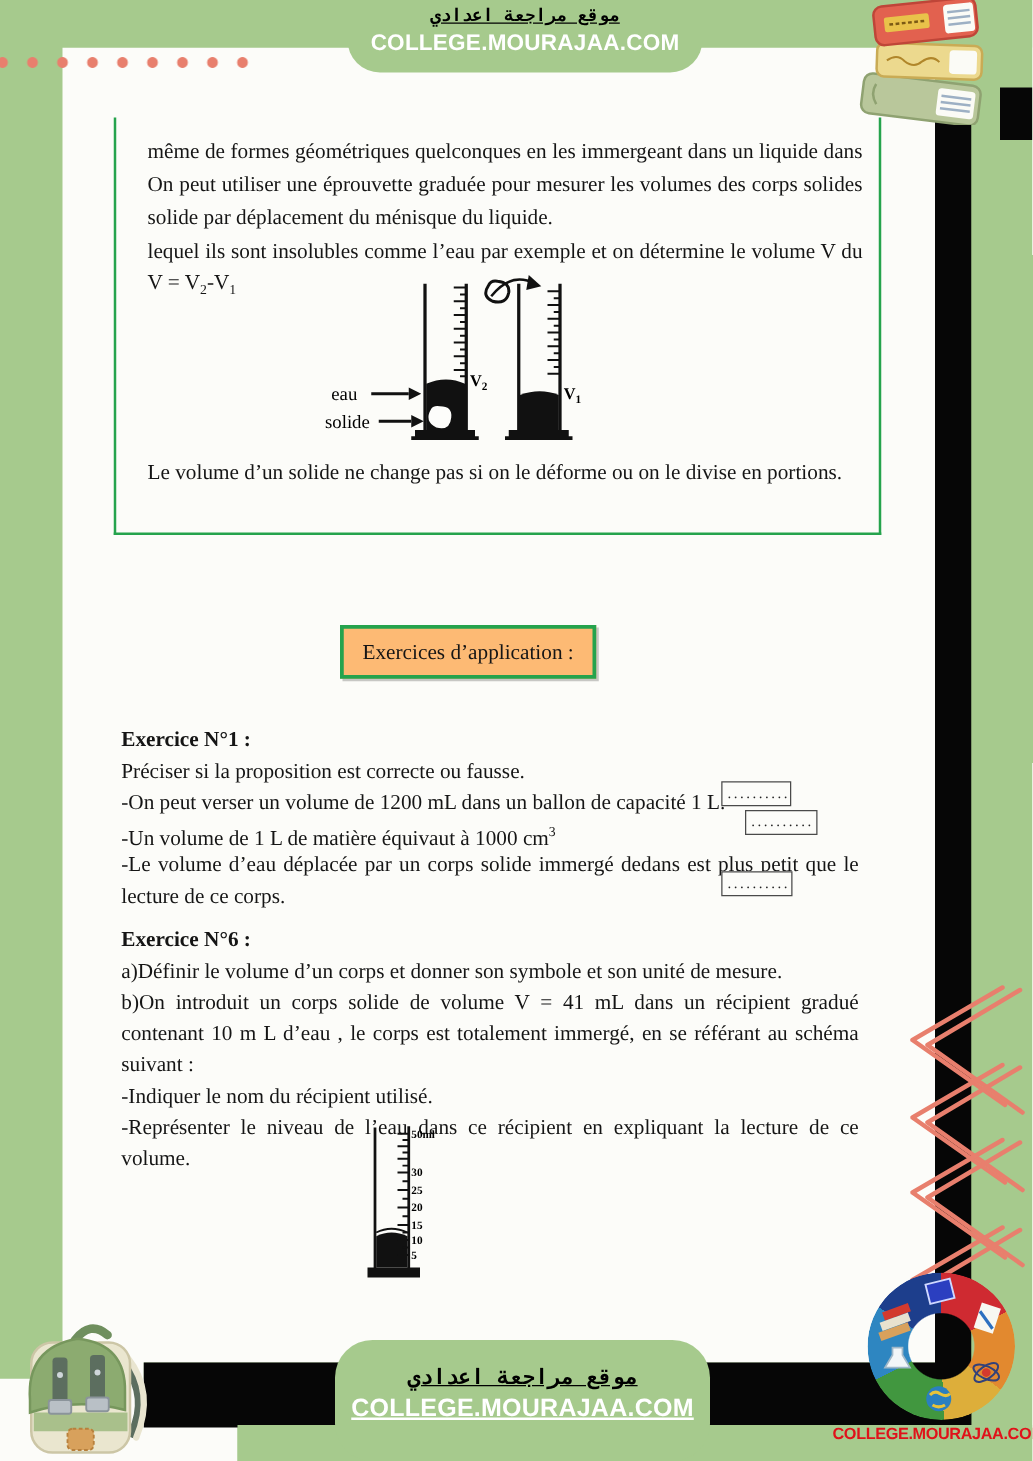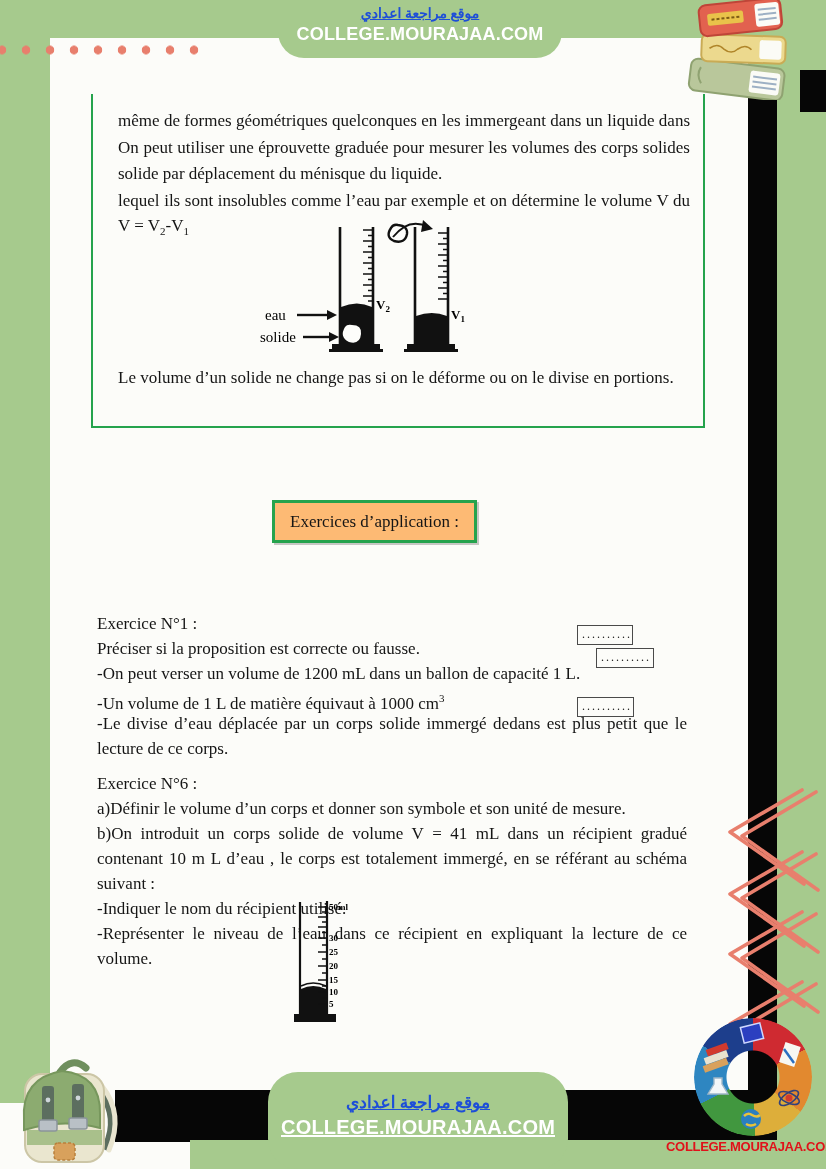--- a/index.html
+++ b/index.html
@@ -15,21 +15,21 @@
   
   .dots{left:0;top:0;width:208px;height:58px;
         background-image:radial-gradient(circle,#e87f6d 4px,rgba(0,0,0,0) 4.6px);
         background-size:24px 23px;background-position:-10px -7.5px;}
 
   
   .band-top{left:0;top:0;width:826px;height:38px;background:#a6ca8d;}
   .band-bottom{left:190px;top:1140px;width:636px;height:29px;background:#a6ca8d;}
   .tab-top{left:278px;top:0;width:284px;height:58px;background:#a6ca8d;border-radius:0 0 26px 26px;text-align:center;}
   .tab-bottom{left:268px;top:1072px;width:300px;height:97px;background:#a6ca8d;border-radius:30px;text-align:center;}
-  .ban-ar{font-family:Liberation Serif, serif;font-weight:bold;color:#1d4ed8;text-decoration:underline;}
+  .ban-ar{font-family:Liberation Mono, monospace;font-weight:bold;color:#000000;text-decoration:underline;}
   .ban-url{font-family:"Liberation Sans",sans-serif;font-weight:bold;color:#fff;letter-spacing:.2px;}
   .tab-top .ban-ar{font-size:14px;margin-top:5px;}
   .tab-top .ban-url{font-size:18px;margin-top:2px;}
   .tab-bottom .ban-ar{font-size:17px;margin-top:20px;}
   .tab-bottom .ban-url{font-size:20px;margin-top:3px;text-decoration:underline;}
 
   
   .lesson-box{left:91px;top:94px;width:610px;height:332px;border:2px solid #25a34d;border-top:none;}
   .lesson-par{left:25px;top:14px;width:572px;font-size:17px;line-height:26.5px;}
   .line.just{text-align:justify;text-align-last:justify;}
@@ -40,21 +40,21 @@
 
   
   .ex-head-box{left:272px;top:500px;width:199px;height:37px;border:3px solid #25a34d;
                box-shadow:2px 2px 0 rgba(40,40,40,.25);text-align:center;line-height:37px;
                font-weight:normal;font-size:17px;background:#fdba74;}
 
   
   .exblock{font-size:17px;width:590px;}
   .exblock .line{height:25px;line-height:25px;white-space:nowrap;}
   .exblock .line.just{white-space:normal;}
-  .ex-title{font-weight:normal;margin-top:32px;}
+  .ex-title{font-weight:bold;}
   .ex1{left:97px;top:579px;}
   .ex2{left:97px;top:739px;}
   sup.cm3{font-size:11px;vertical-align:7px;}
 
   
   .ansbox{border:1px solid #4a4a4a;height:18px;line-height:16px;font-size:12px;letter-spacing:2px;
           color:#222;padding-left:4px;overflow:hidden;background:#fcfcf9;}
 
   
   .logo-ring{left:694px;top:1018px;width:118px;height:118px;border-radius:50%;
@@ -155,21 +155,21 @@
 
   <div class="abs ex-head-box">
     <span>Exercices d’application :</span>
   </div>
 
   <div class="abs exblock ex1">
     <div class="line ex-title">Exercice N°1 :</div>
     <div class="line">Préciser si la proposition est correcte ou fausse.</div>
     <div class="line">-On peut verser un volume de 1200 mL dans un ballon de capacité 1 L.</div>
     <div class="line"><span>-Un volume de 1 L de matière équivaut à 1000 cm</span><sup class="cm3">3</sup></div>
-    <div class="line just">-Le divise d’eau déplacée par un corps solide immergé dedans est plus petit que le</div>
+    <div class="line just">-Le volume d’eau déplacée par un corps solide immergé dedans est plus petit que le</div>
     <div class="line">lecture de ce corps.</div>
   </div>
   <div class="abs ansbox" style="left:577px;top:625px;width:50px;">..........</div>
   <div class="abs ansbox" style="left:596px;top:648px;width:52px;">..........</div>
   <div class="abs ansbox" style="left:577px;top:697px;width:51px;">..........</div>
 
   <div class="abs exblock ex2">
     <div class="line ex-title">Exercice N°6 :</div>
     <div class="line">a)Définir le volume d’un corps et donner son symbole et son unité de mesure.</div>
     <div class="line just">b)On introduit un corps solide de volume V = 41 mL dans un récipient gradué</div>

